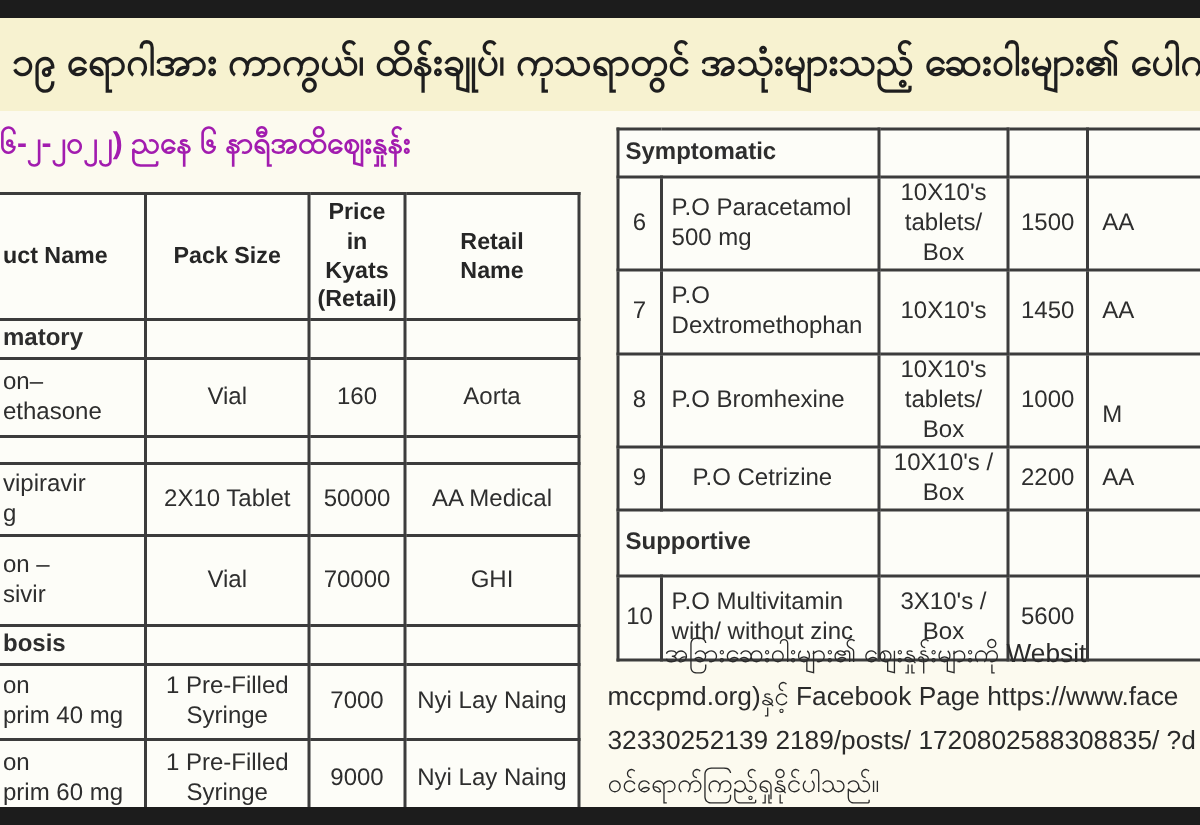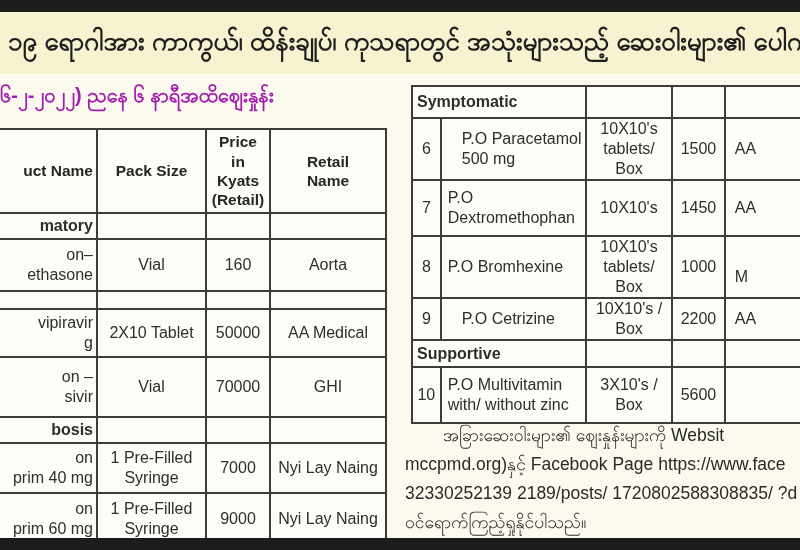--- a/index.html
+++ b/index.html
@@ -16,21 +16,21 @@
   .banner-text { font-size:26px; font-weight:bold; color:#1E1E1E; padding-left:8px; white-space:nowrap; }
 
   .subtitle { position:absolute; left:0; top:82px; width:360px; font-size:20px;
               font-weight:bold; color:#a21caf; white-space:nowrap; overflow:hidden; }
 
   table { border-collapse:collapse; table-layout:fixed; background:#FDFDF8; }
   td { border:2px solid #3C3C3C; font-size:16px; color:#2E2E2E; text-align:center;
        vertical-align:middle; padding:0 3px; white-space:pre-line; overflow:hidden; line-height:1.25; }
 
   .tbl-left  { position:absolute; left:0px;  top:128px; }
-  .tbl-left td.c0 { border-left:none; text-align:right; padding-left:2px; }
+  .tbl-left td.c0 { border-left:none; text-align:left; padding-left:2px; }
   .tbl-left tr.header td { font-weight:bold; color:#262626; font-size:15.5px; }
   .tbl-left tr.section td.c0 { font-weight:bold; }
 
   .tbl-right { position:absolute; left:411px; top:85px; }
   .tbl-right td.company { text-align:left; padding-left:9px; border-right:none; }
   .tbl-right tr.section td.seclabel { font-weight:bold; text-align:left; padding-left:4px;margin-top:19px; }
 
   .footer { position:absolute; left:405px; top:421px; width:600px; font-size:17.5px;
             color:#2A2A2A; line-height:29px; }
   .footer div { white-space:nowrap; overflow:hidden; }
@@ -134,21 +134,21 @@
       </colgroup>
     <tbody>
         <tr class="section" style="height:32px">
       <td class="seclabel" colspan="2">Symptomatic</td>
       <td></td>
       <td></td>
       <td class="company"></td>
     </tr>
     <tr style="height:57px">
       <td>6</td>
-      <td style="text-align:left;padding-left:20px">P.O Paracetamol
+      <td style="text-align:left;padding-left:6px">P.O Paracetamol
 500 mg</td>
       <td>10X10's
 tablets/ Box</td>
       <td>1500</td>
       <td class="company">AA</td>
     </tr>
     <tr style="height:56px">
       <td>7</td>
       <td style="text-align:left;padding-left:6px">P.O
 Dextromethophan</td>
@@ -165,21 +165,21 @@
       <td class="company">
 M</td>
     </tr>
     <tr style="height:33px">
       <td>9</td>
       <td style="text-align:left;padding-left:20px">P.O Cetrizine</td>
       <td>10X10's / Box</td>
       <td>2200</td>
       <td class="company">AA</td>
     </tr>
-    <tr class="section" style="height:27px">
+    <tr class="section" style="height:44px">
       <td class="seclabel" colspan="2">Supportive</td>
       <td></td>
       <td></td>
       <td class="company"></td>
     </tr>
     <tr style="height:56px">
       <td>10</td>
       <td style="text-align:left;padding-left:6px">P.O Multivitamin
 with/ without zinc</td>
       <td>3X10's / Box</td>

